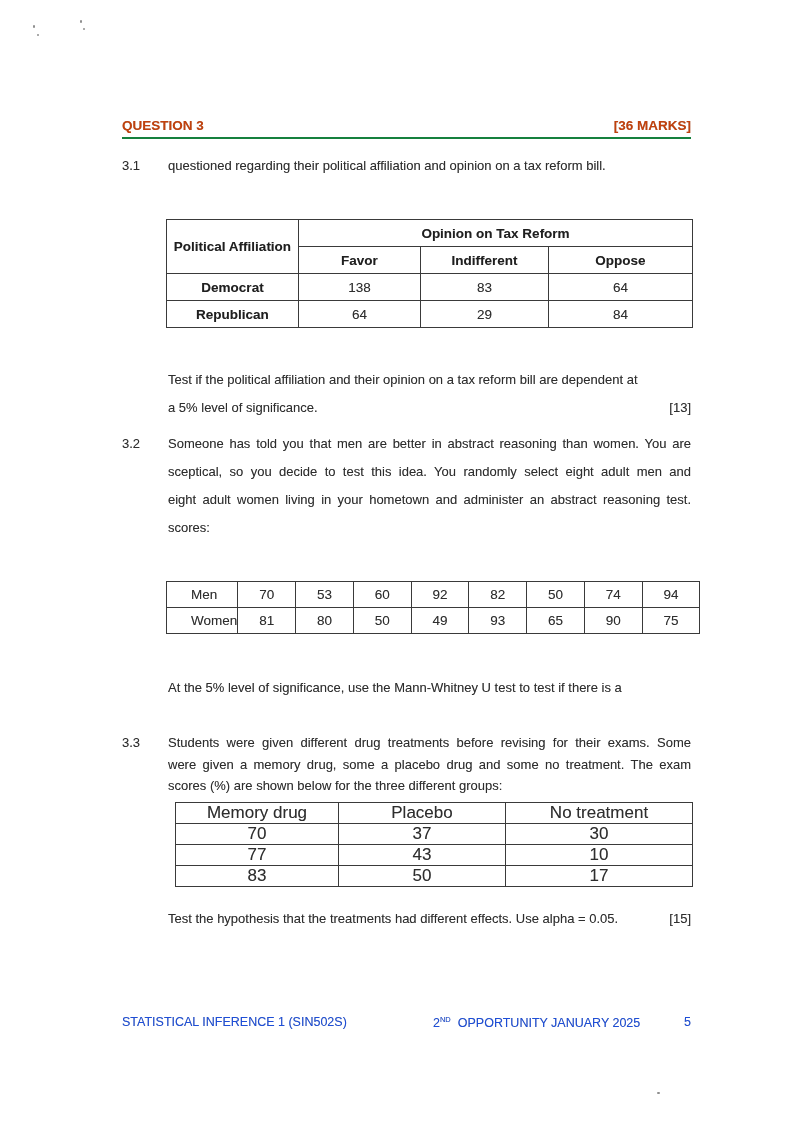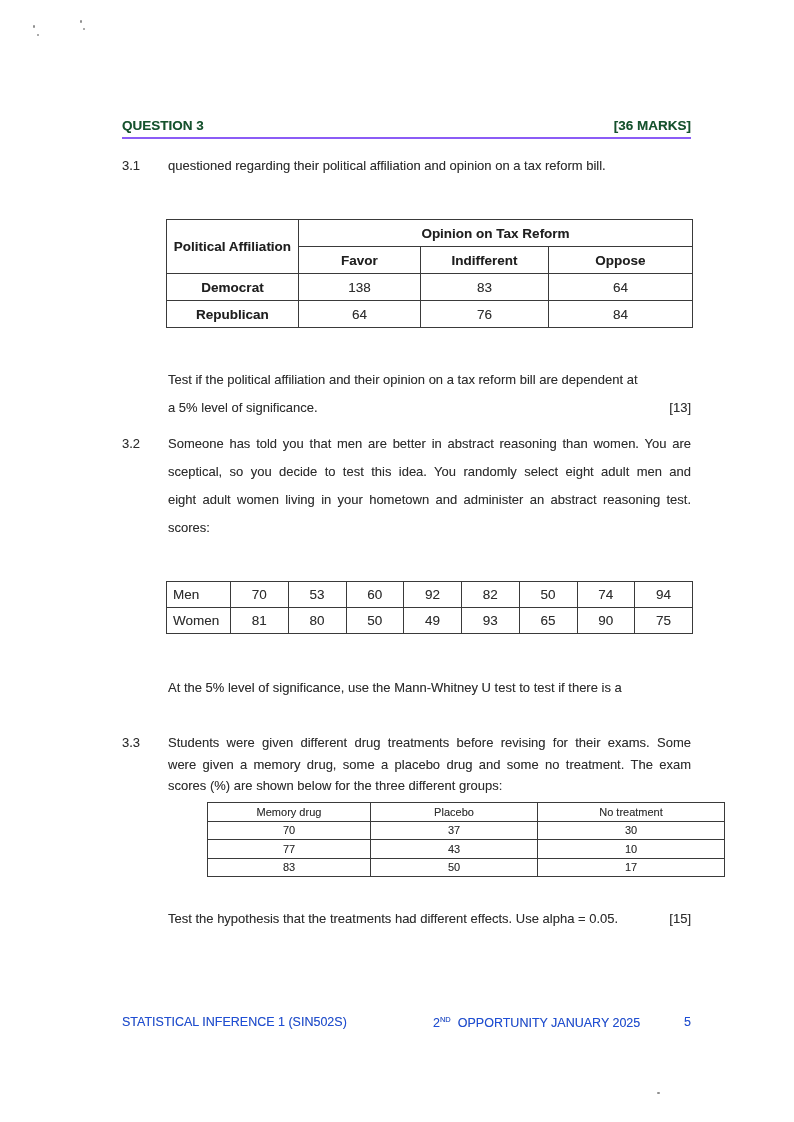--- a/index.html
+++ b/index.html
@@ -11,22 +11,22 @@
     color:#2e2e2e;
     overflow:hidden;
     text-shadow:0 0 0.4px rgba(40,40,40,0.35);
   }
   .speck { position:absolute; background:#8f8f8f; border-radius:1px; }
 
   
   .header-row {
     position:absolute; left:122px; top:118px; width:569px;
     display:flex; justify-content:space-between;
-    font-size:13.5px; font-weight:bold; color:#14532d;
-    padding-bottom:3px; border-bottom:2px solid #8b5cf6;
+    font-size:13.5px; font-weight:bold; color:#c2410c;
+    padding-bottom:3px; border-bottom:2px solid #15803d;
     line-height:16px;
   }
 
   
   .para { position:absolute; left:122px; width:569px; display:flex; font-size:13px; }
   .qnum { width:46px; flex-shrink:0; }
   .qbody { width:523px; }
   .lh28 { line-height:28px; }
   .lh21 { line-height:21.5px; }
   .jline { text-align:justify; text-align-last:justify; }
@@ -36,23 +36,23 @@
   
   table { border-collapse:collapse; table-layout:fixed; position:absolute; background:#fff; }
   td { border:1.5px solid #3a3a3a; text-align:center; vertical-align:middle; padding:0; overflow:hidden; }
 
   .t1 { left:166px; top:219px; font-size:13.5px; }
   .t1 td { height:26px; }
   .t1 .head { font-weight:bold; color:#1f1f1f; }
 
   .t2 { left:166px; top:581px; font-size:13.5px; }
   .t2 td { height:25px; }
-  .t2 .rlabel { text-align:left; padding-left:6px; }
-
-  .t3 { left:175px; top:802px; font-size:11px;margin-left:32px; }
+  .t2 .rlabel { text-align:left; padding-left:24px; }
+
+  .t3 { left:175px; top:802px; font-size:17px; }
   .t3 td { height:17.5px; }
 
   
   .footer { position:absolute; top:1015px; left:122px; width:569px; height:20px; font-size:12.5px; color:#1d4ed8; }
   .footer .course { position:absolute; left:0; top:0; }
   .footer .opp { position:absolute; left:311px; top:0; }
   .footer .opp .rest { margin-left:7px; }
   .footer sup { font-size:7.5px; vertical-align:super; }
   .footer .pagenum { position:absolute; left:562px; top:0; }
 </style>
@@ -98,21 +98,21 @@
     </tr>
     <tr>
       <td class="head">Democrat</td>
       <td>138</td>
       <td>83</td>
       <td>64</td>
     </tr>
     <tr>
       <td class="head">Republican</td>
       <td>64</td>
-      <td>76</td>
+      <td>29</td>
       <td>84</td>
     </tr>
   </tbody>
     </table>
 
   <div class="taskblock lh28" style="top:366px;">
     <div>Test if the political affiliation and their opinion on a tax reform bill are dependent at</div>
     <div class="markrow">
       <span>a 5% level of significance.</span>
       <span>[13]</span>

